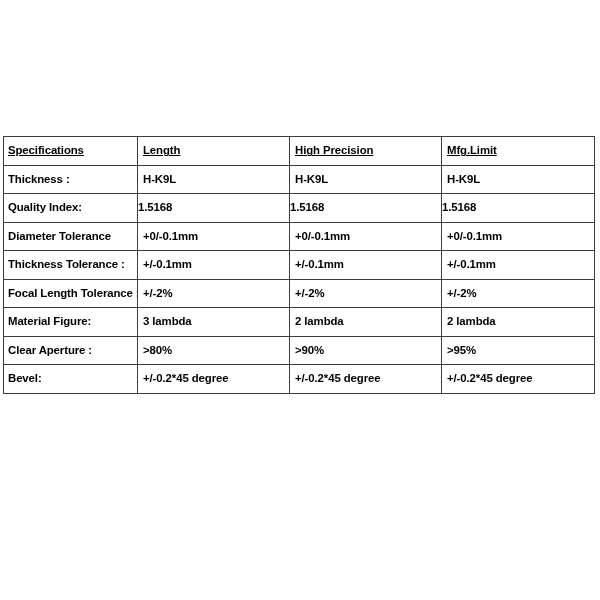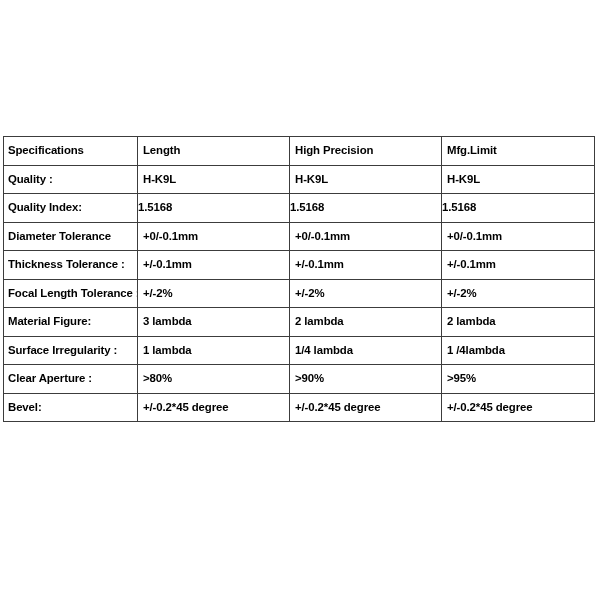--- a/index.html
+++ b/index.html
@@ -52,20 +52,21 @@
   table.spec-table td.label-cell {
     padding-left: 4px;
   }
   table.spec-table td.num-cell {
     text-align: left;
     padding-right: 4px;
     padding-left: 0;
   }
   table.spec-table tr.header-row td {
     font-weight: bold;
+    text-decoration: underline;
   }
 </style>
 </head>
 <body>
 
 <div id="page">
   <div id="spec-table-wrap">
     <table class="spec-table">
       <colgroup>
         <col class="c-label">
@@ -74,21 +75,21 @@
         <col class="c-val3">
       </colgroup>
       <tbody id="table-body">
           <tr class="header-row">
             <td class="label-cell">Specifications</td>
             <td class="">Length</td>
             <td class="">High Precision</td>
             <td class="">Mfg.Limit</td>
           </tr>
           <tr>
-            <td class="label-cell">Quality :</td>
+            <td class="label-cell">Thickness :</td>
             <td>H-K9L</td>
             <td>H-K9L</td>
             <td>H-K9L</td>
           </tr>
           <tr>
             <td class="label-cell">Quality Index:</td>
             <td class="num-cell">1.5168</td>
             <td class="num-cell">1.5168</td>
             <td class="num-cell">1.5168</td>
           </tr>
@@ -110,26 +111,20 @@
             <td>+/-2%</td>
             <td>+/-2%</td>
           </tr>
           <tr>
             <td class="label-cell">Material Figure:</td>
             <td>3 lambda</td>
             <td>2 lambda</td>
             <td>2 lambda</td>
           </tr>
           <tr>
-            <td class="label-cell">Surface Irregularity :</td>
-            <td>1 lambda</td>
-            <td>1/4 lambda</td>
-            <td>1 /4lambda</td>
-          </tr>
-          <tr>
             <td class="label-cell">Clear Aperture :</td>
             <td>&gt;80%</td>
             <td>&gt;90%</td>
             <td>&gt;95%</td>
           </tr>
           <tr>
             <td class="label-cell">Bevel:</td>
             <td>+/-0.2*45 degree</td>
             <td>+/-0.2*45 degree</td>
             <td>+/-0.2*45 degree</td>

